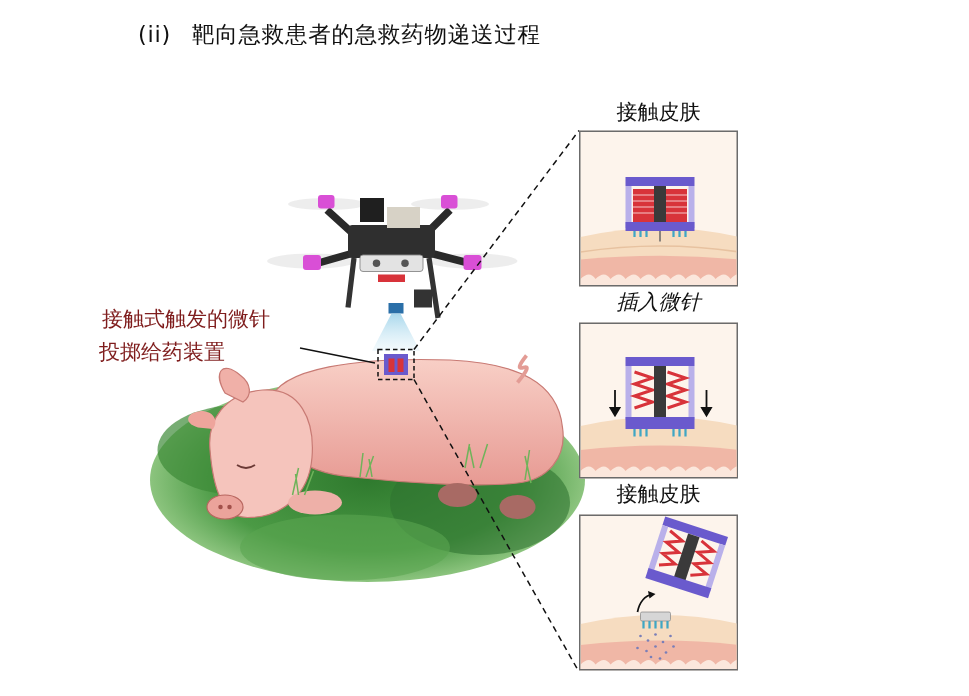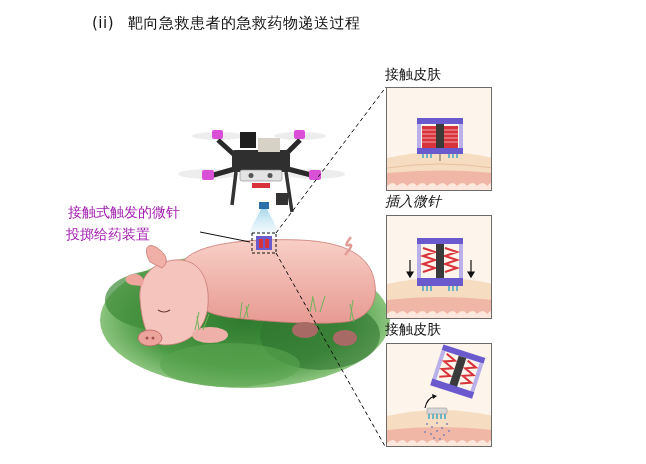--- a/index.html
+++ b/index.html
@@ -1,21 +1,21 @@
 <!DOCTYPE html>
 <html><head>
 <meta charset="utf-8">
 <style>
   html, body { margin:0; padding:0; background:#ffffff; }
   body { width:646px; height:464px; position:relative; overflow:hidden;
          font-family:"DejaVu Sans", sans-serif; color:#111; }
   .title { position:absolute; left:92px; top:14px; font-size:15px; letter-spacing:0.5px; white-space:nowrap; }
   .title .idx { margin-right:14px;margin-top:20px; }
-  .callout { position:absolute; font-size:14px; white-space:nowrap; color:#a21caf; }
-  .panel-label { position:absolute; font-size:14px; width:108px; white-space:nowrap; }
+  .callout { position:absolute; font-size:14px; white-space:nowrap; color:#7f1d1d; }
+  .panel-label { position:absolute; font-size:14px; width:108px; text-align:center; white-space:nowrap; }
   .panel { position:absolute; left:386px; width:106px; height:104px; border:1.5px solid #6b6b6b; background:#fdf4ec; overflow:hidden; box-sizing:border-box; }
   svg.scene { position:absolute; left:0; top:0; }
 </style>
 </head>
 <body>
 
 <div class="title">
   <span class="idx">(ii)</span><span>靶向急救患者的急救药物递送过程</span>
 </div>
 

